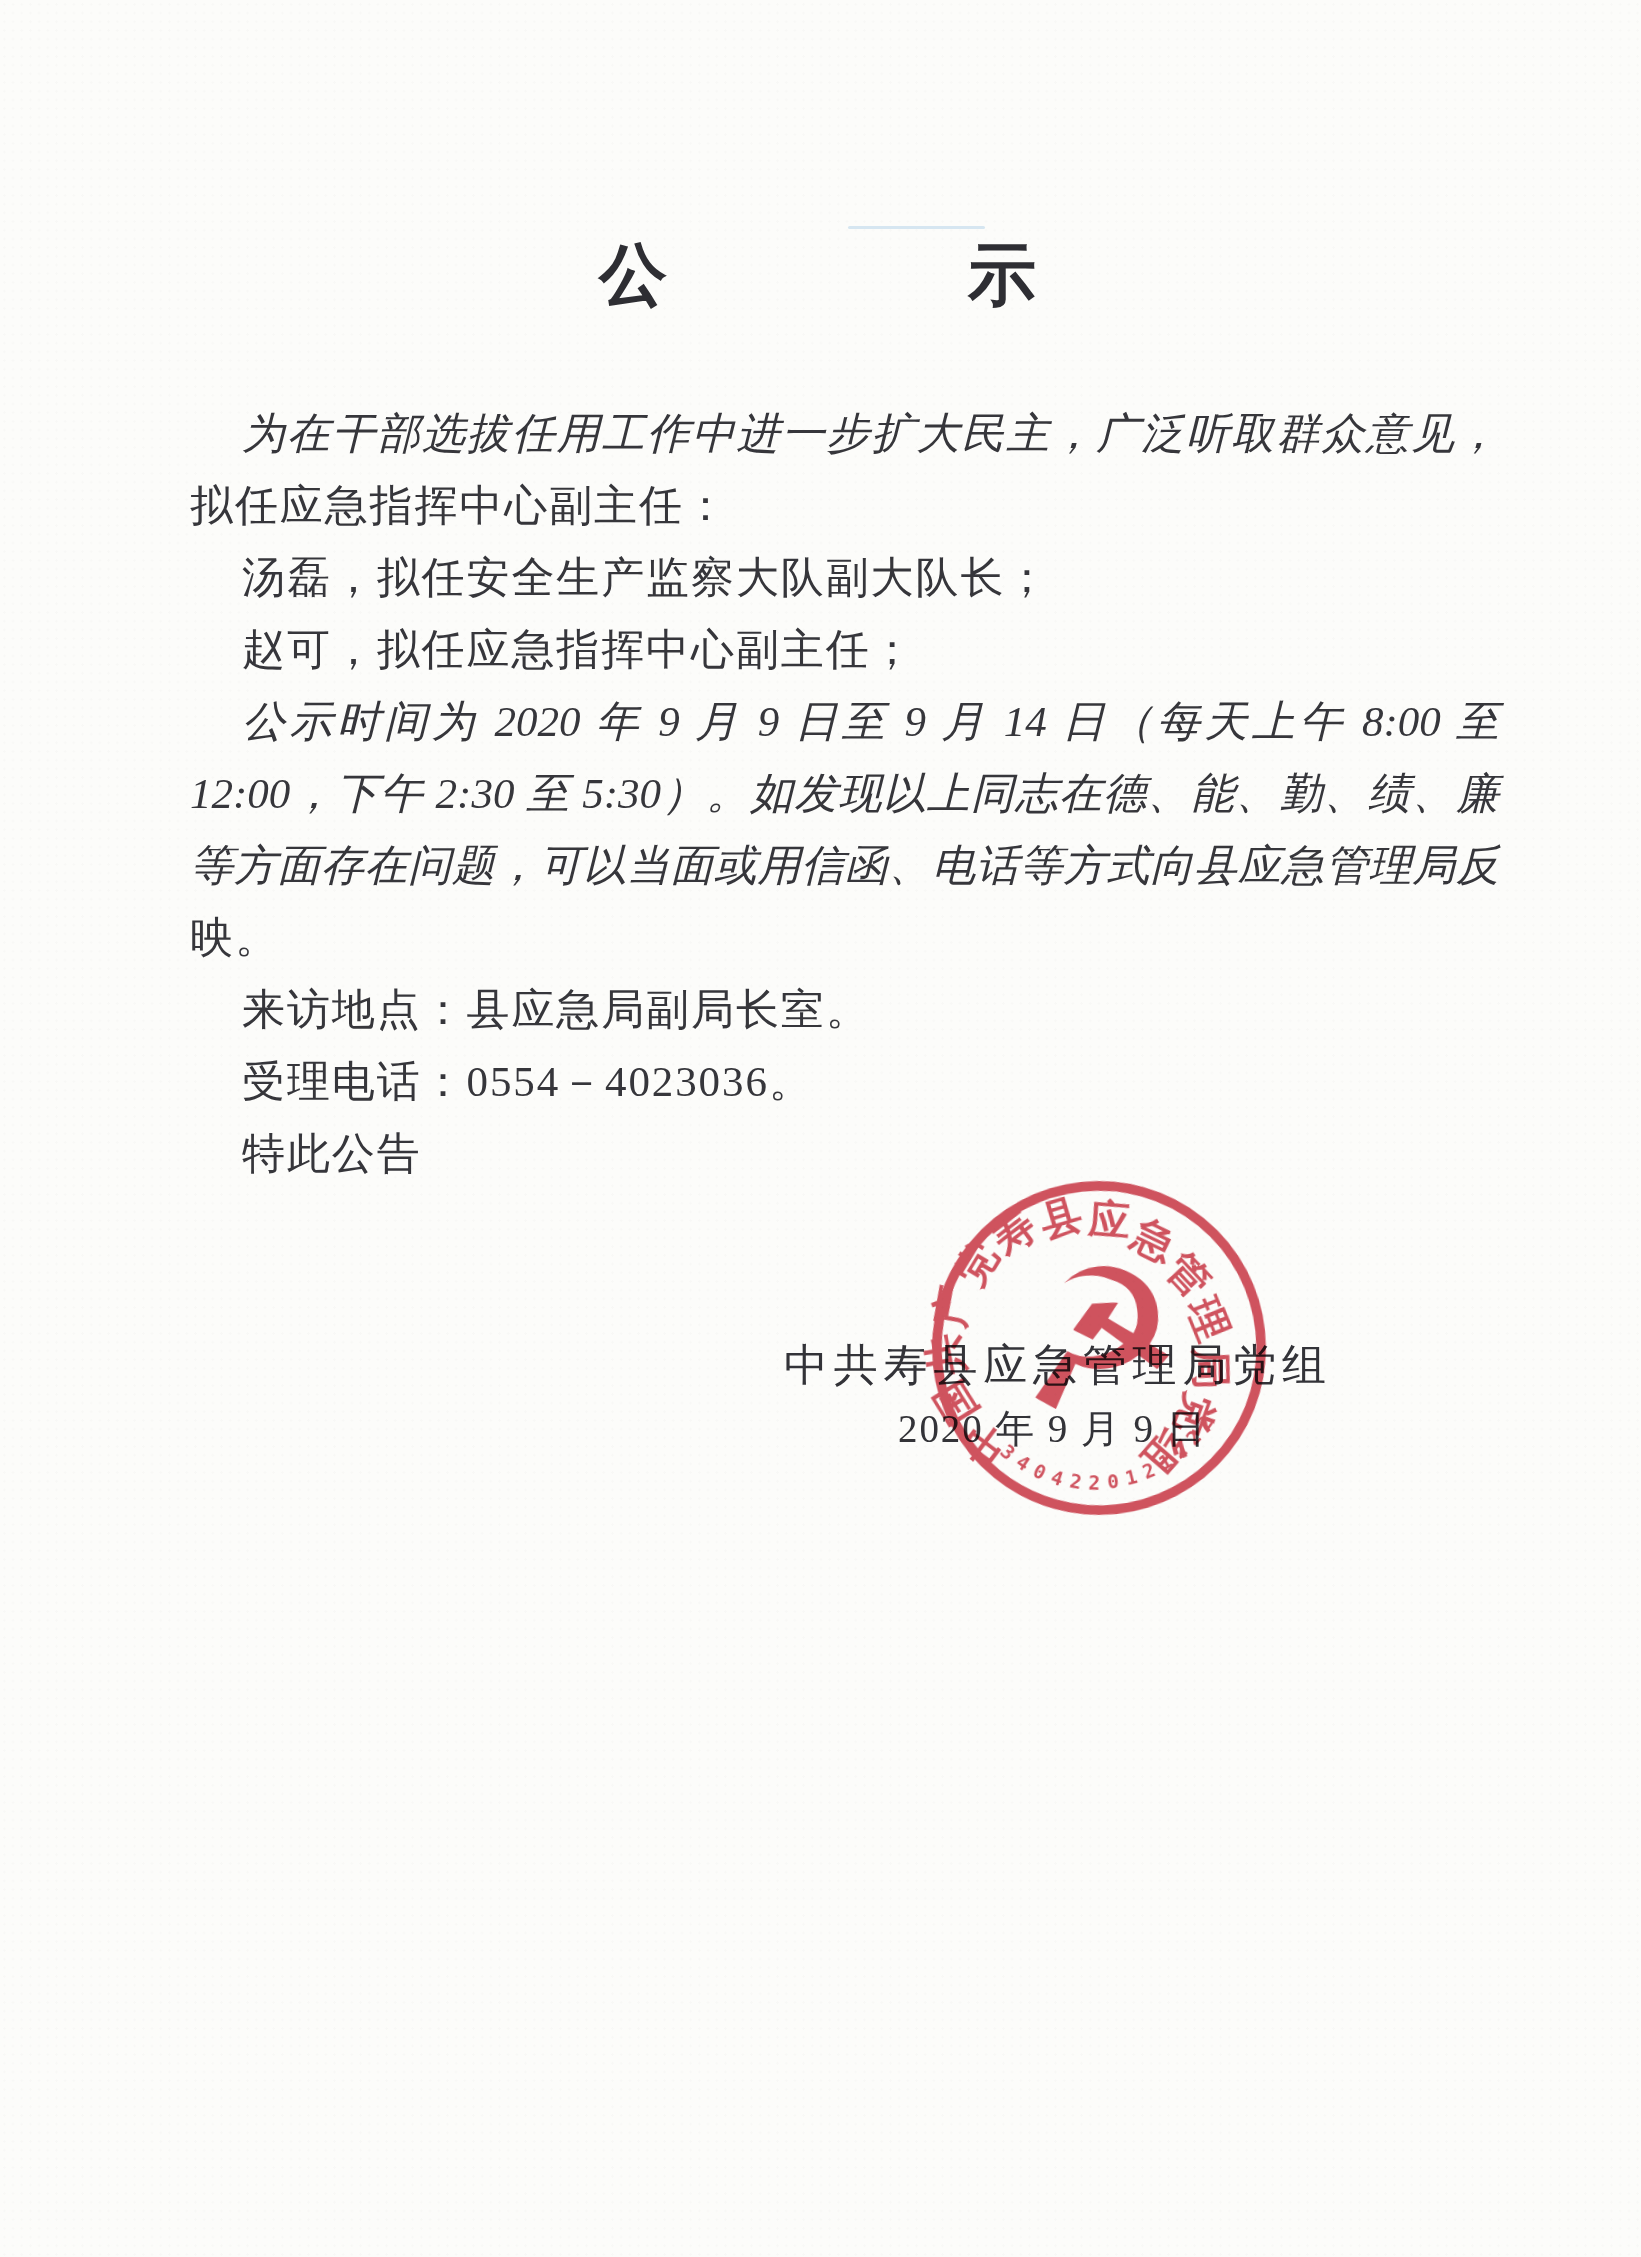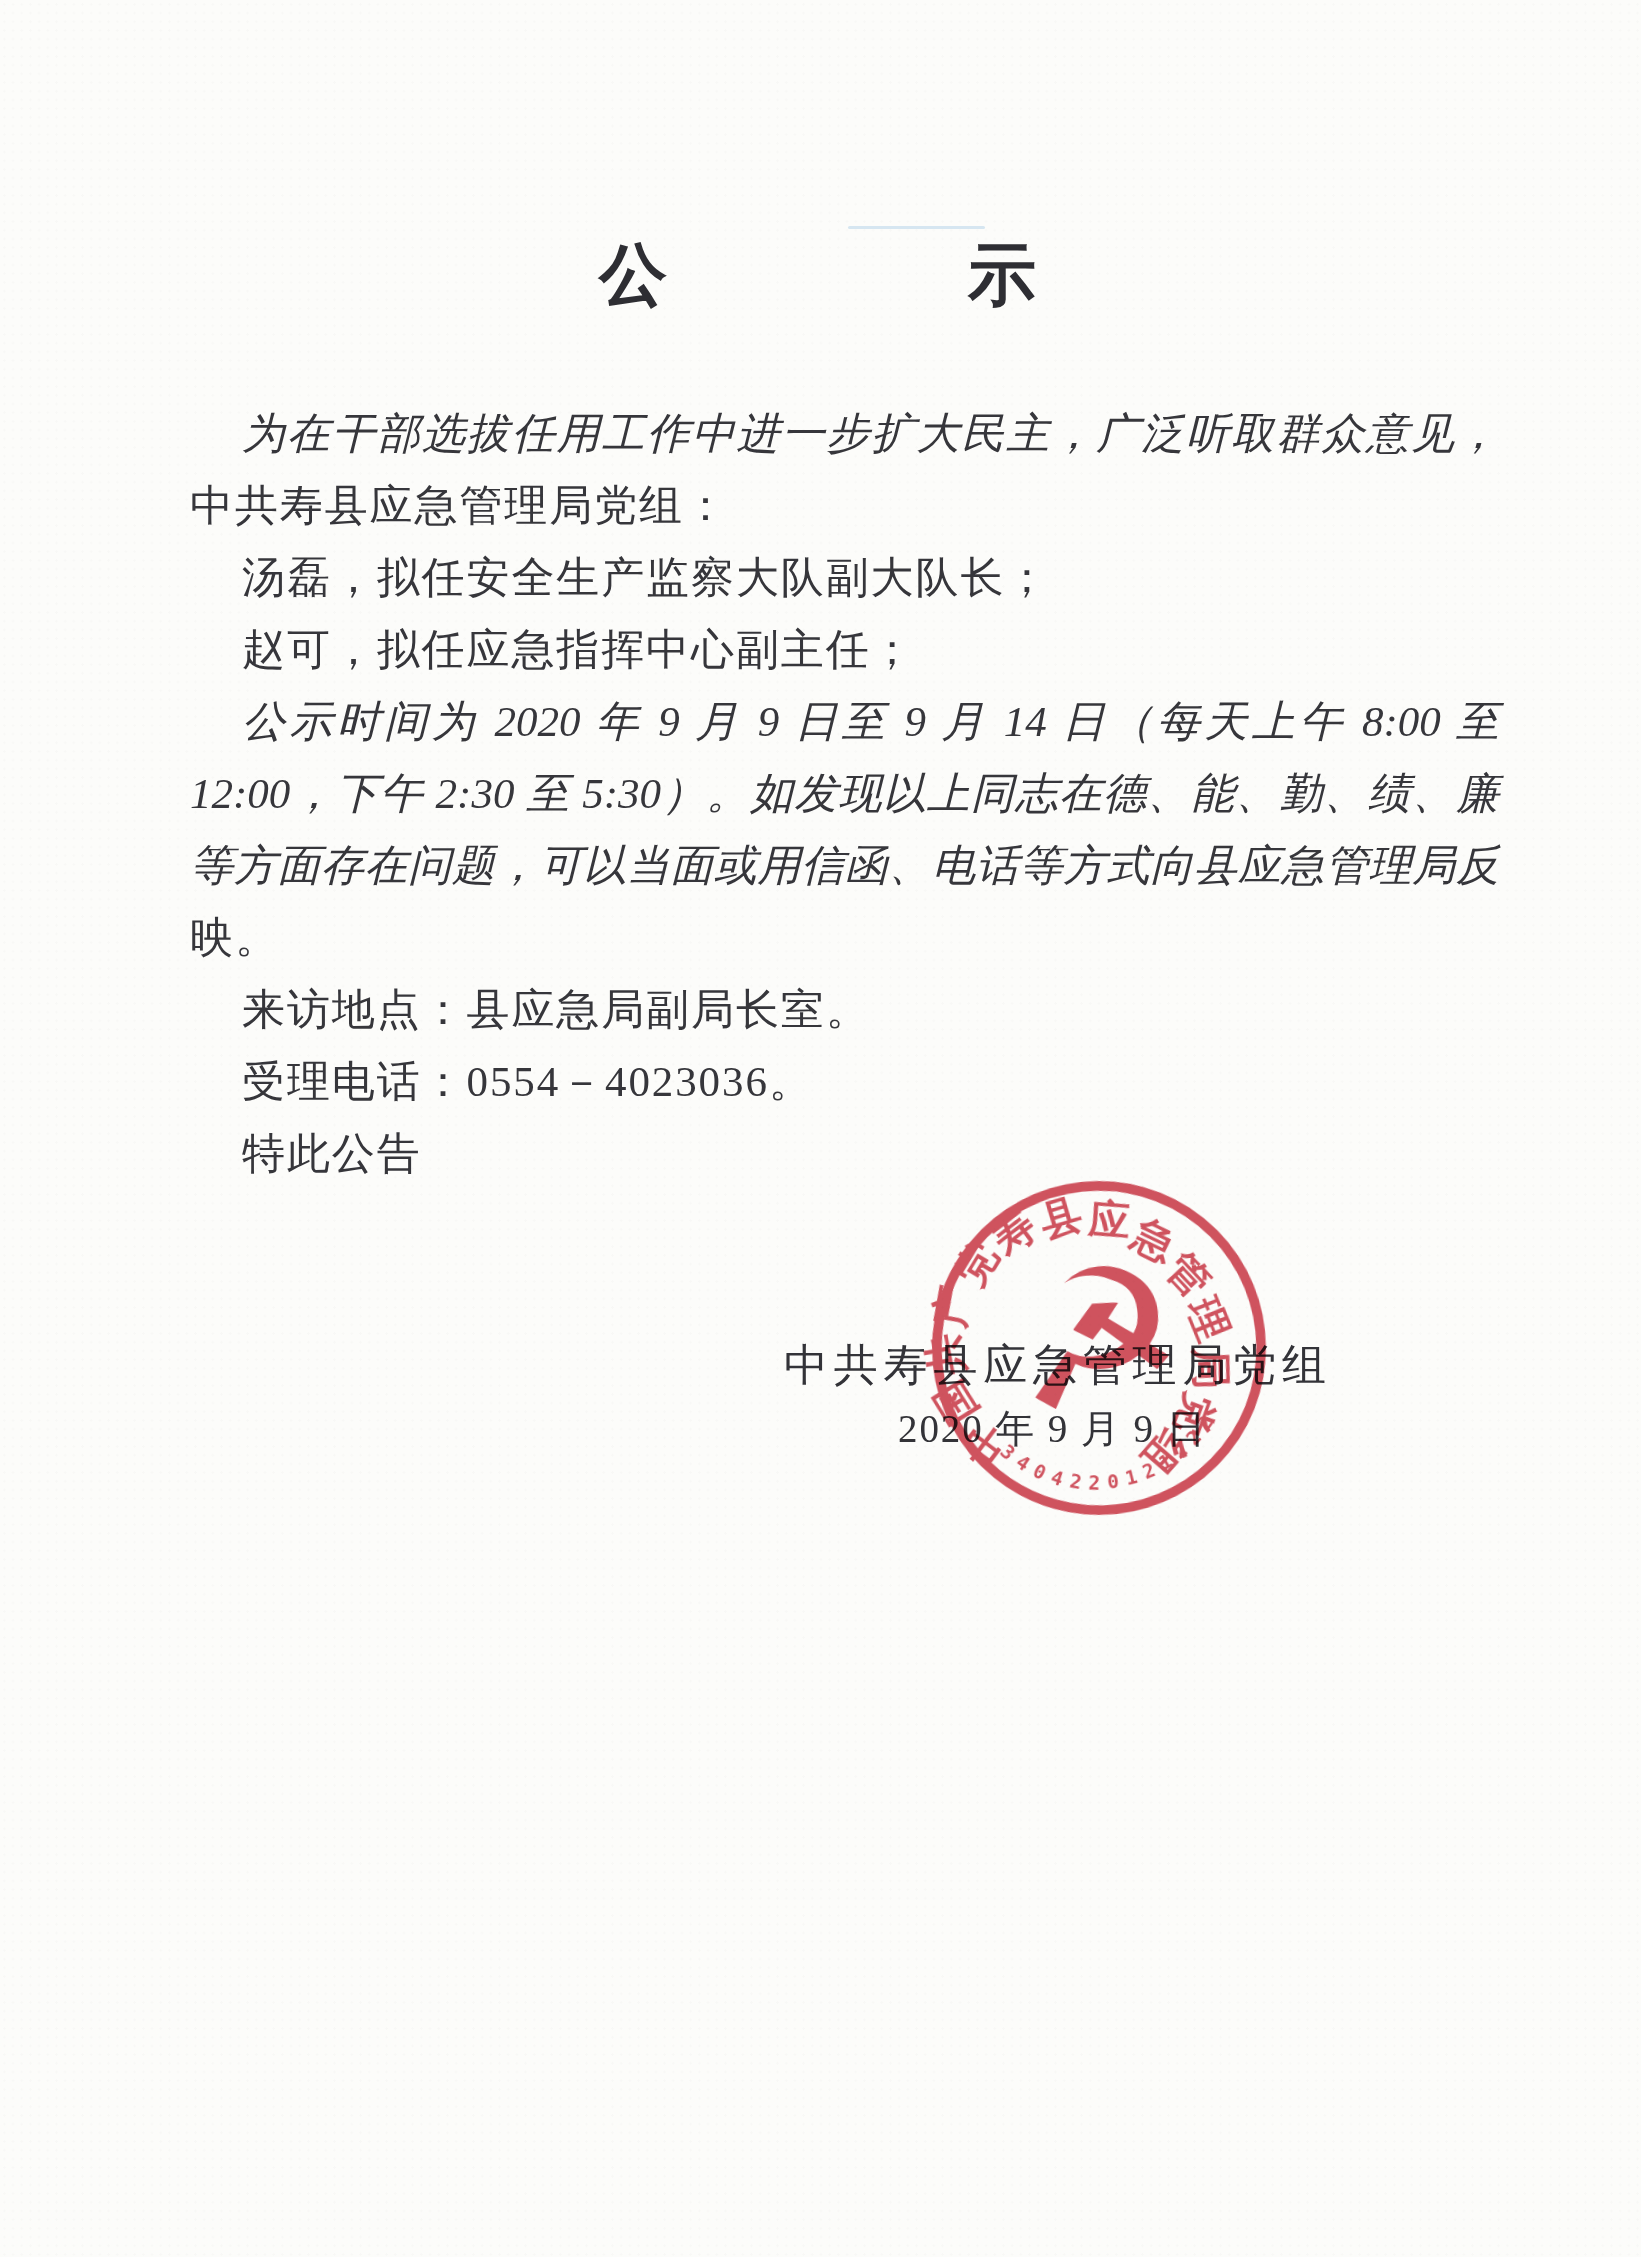--- a/index.html
+++ b/index.html
@@ -56,21 +56,21 @@
 <body>
 
 <div class="page">
 
   <div class="scan-line"></div>
 
   <h1 class="title">公　　　　示</h1>
 
   <div class="body-block">
     <div class="line indent just">为在干部选拔任用工作中进一步扩大民主，广泛听取群众意见，</div>
-    <div class="line">中共寿县应急管理局党组：</div>
+    <div class="line">拟任应急指挥中心副主任：</div>
     <div class="line indent">汤磊，拟任安全生产监察大队副大队长；</div>
     <div class="line indent">赵可，拟任应急指挥中心副主任；</div>
     <div class="line indent just">公示时间为 2020 年 9 月 9 日至 9 月 14 日（每天上午 8:00 至</div>
     <div class="line just">12:00，下午 2:30 至 5:30）。如发现以上同志在德、能、勤、绩、廉</div>
     <div class="line just">等方面存在问题，可以当面或用信函、电话等方式向县应急管理局反</div>
     <div class="line">映。</div>
     <div class="line indent">来访地点：县应急局副局长室。</div>
     <div class="line indent">受理电话：0554－4023036。</div>
     <div class="line indent">特此公告</div>
   </div>

